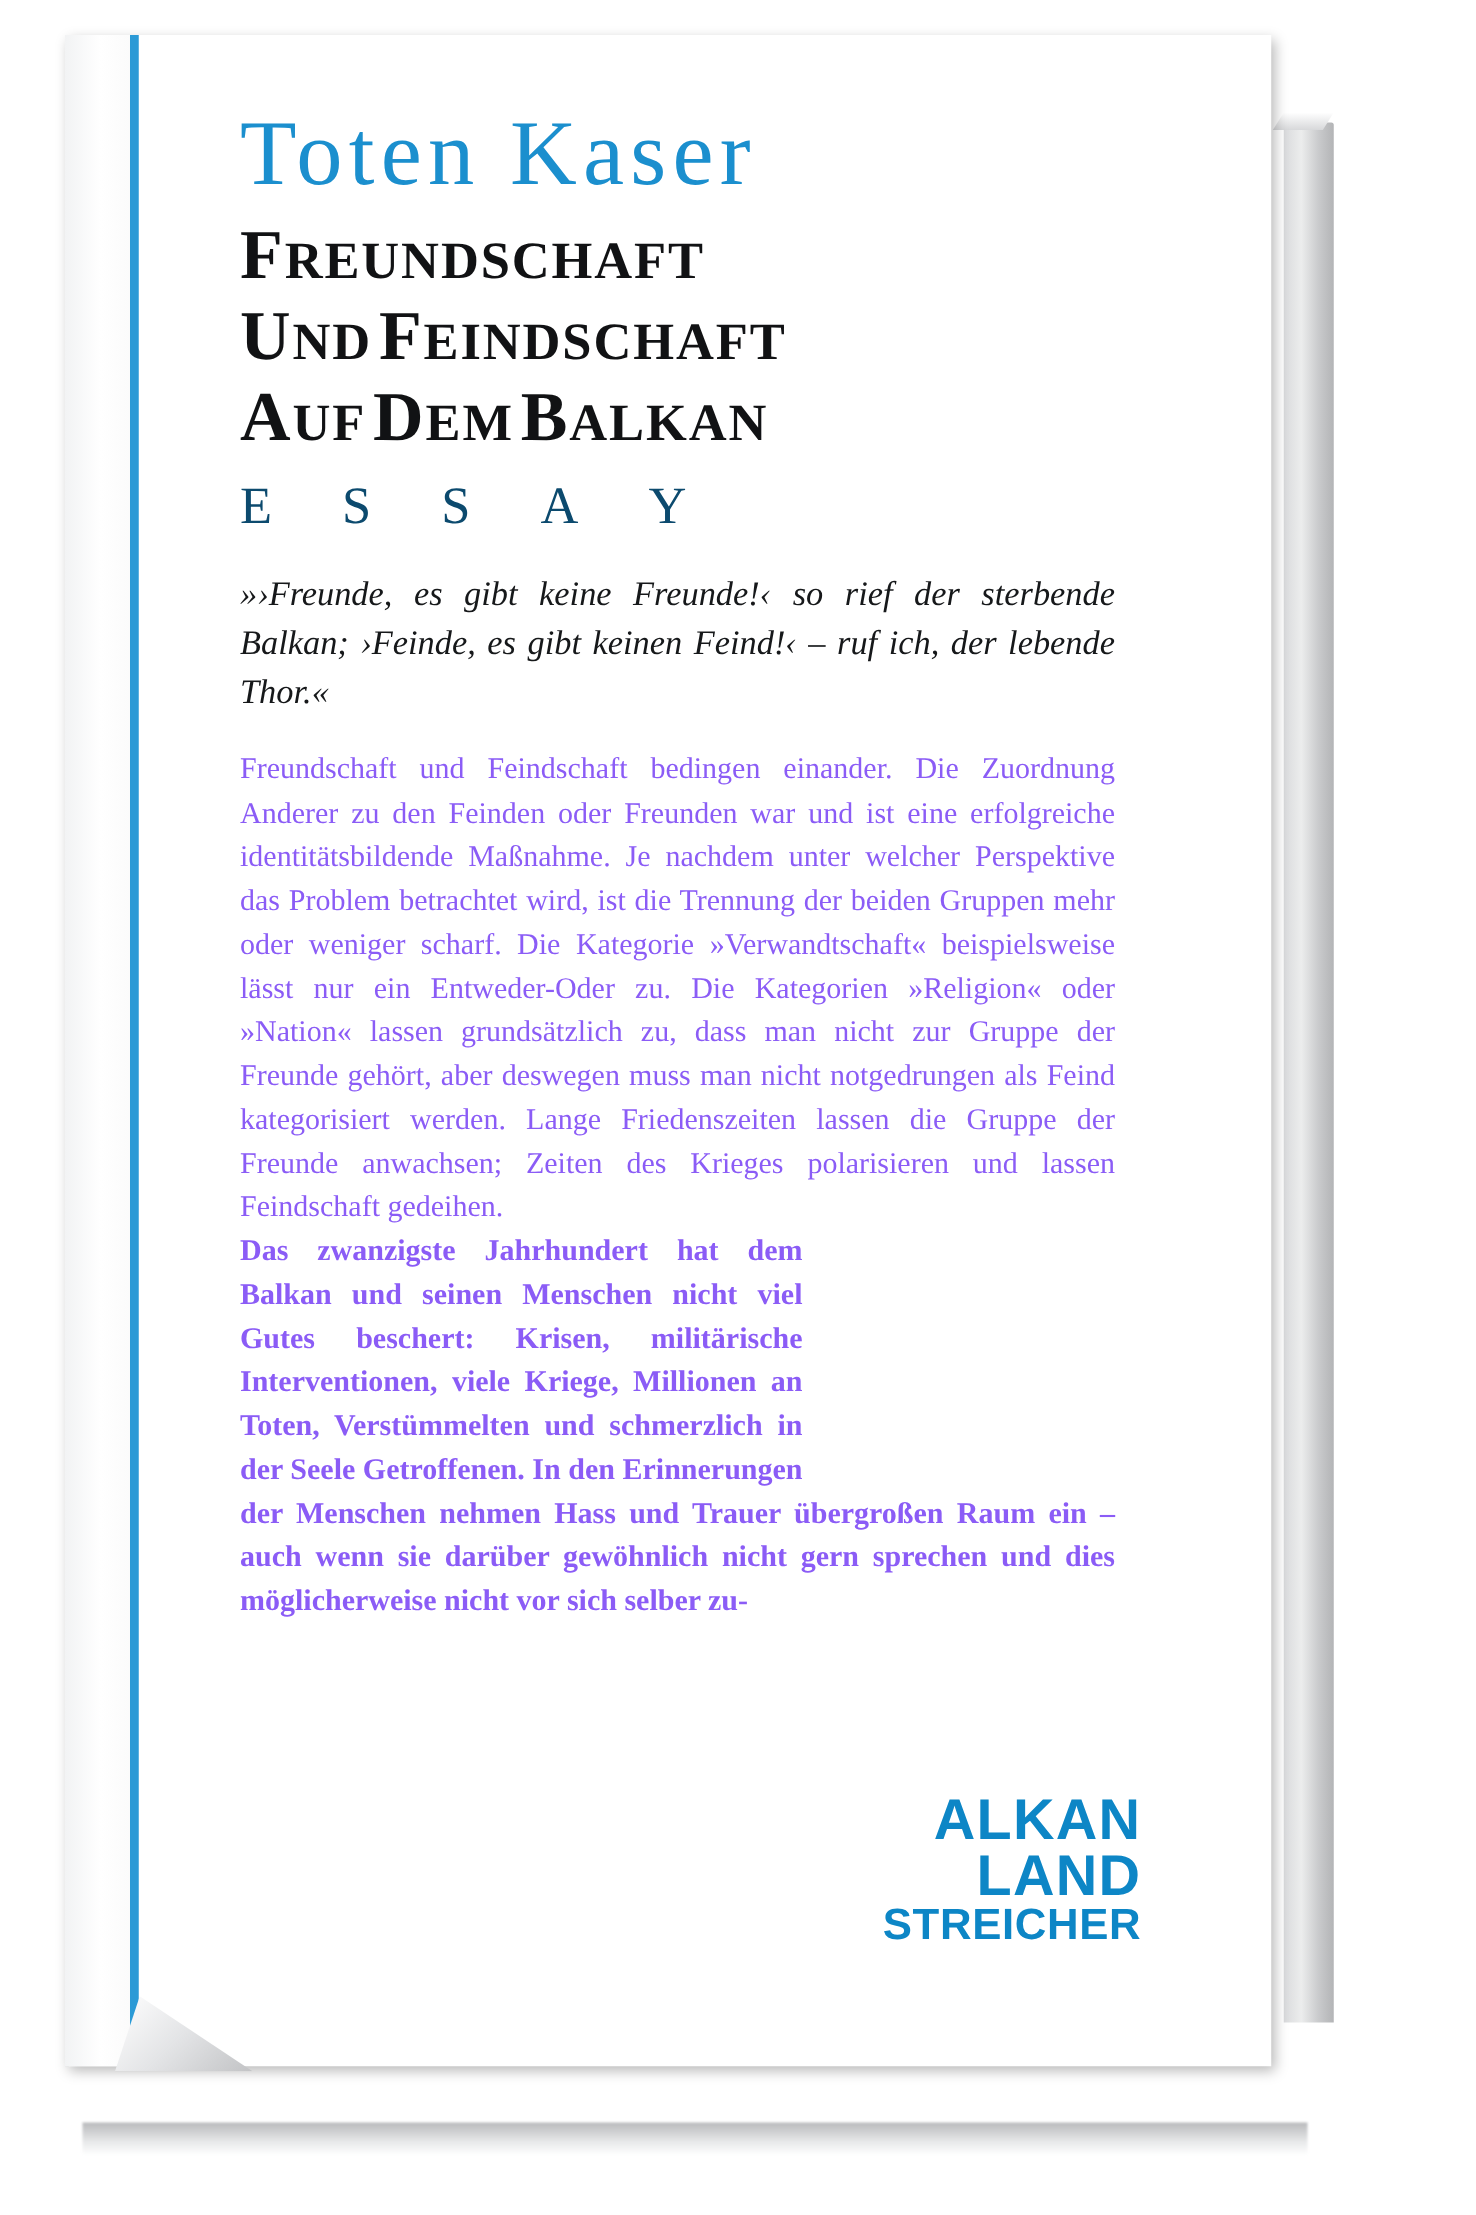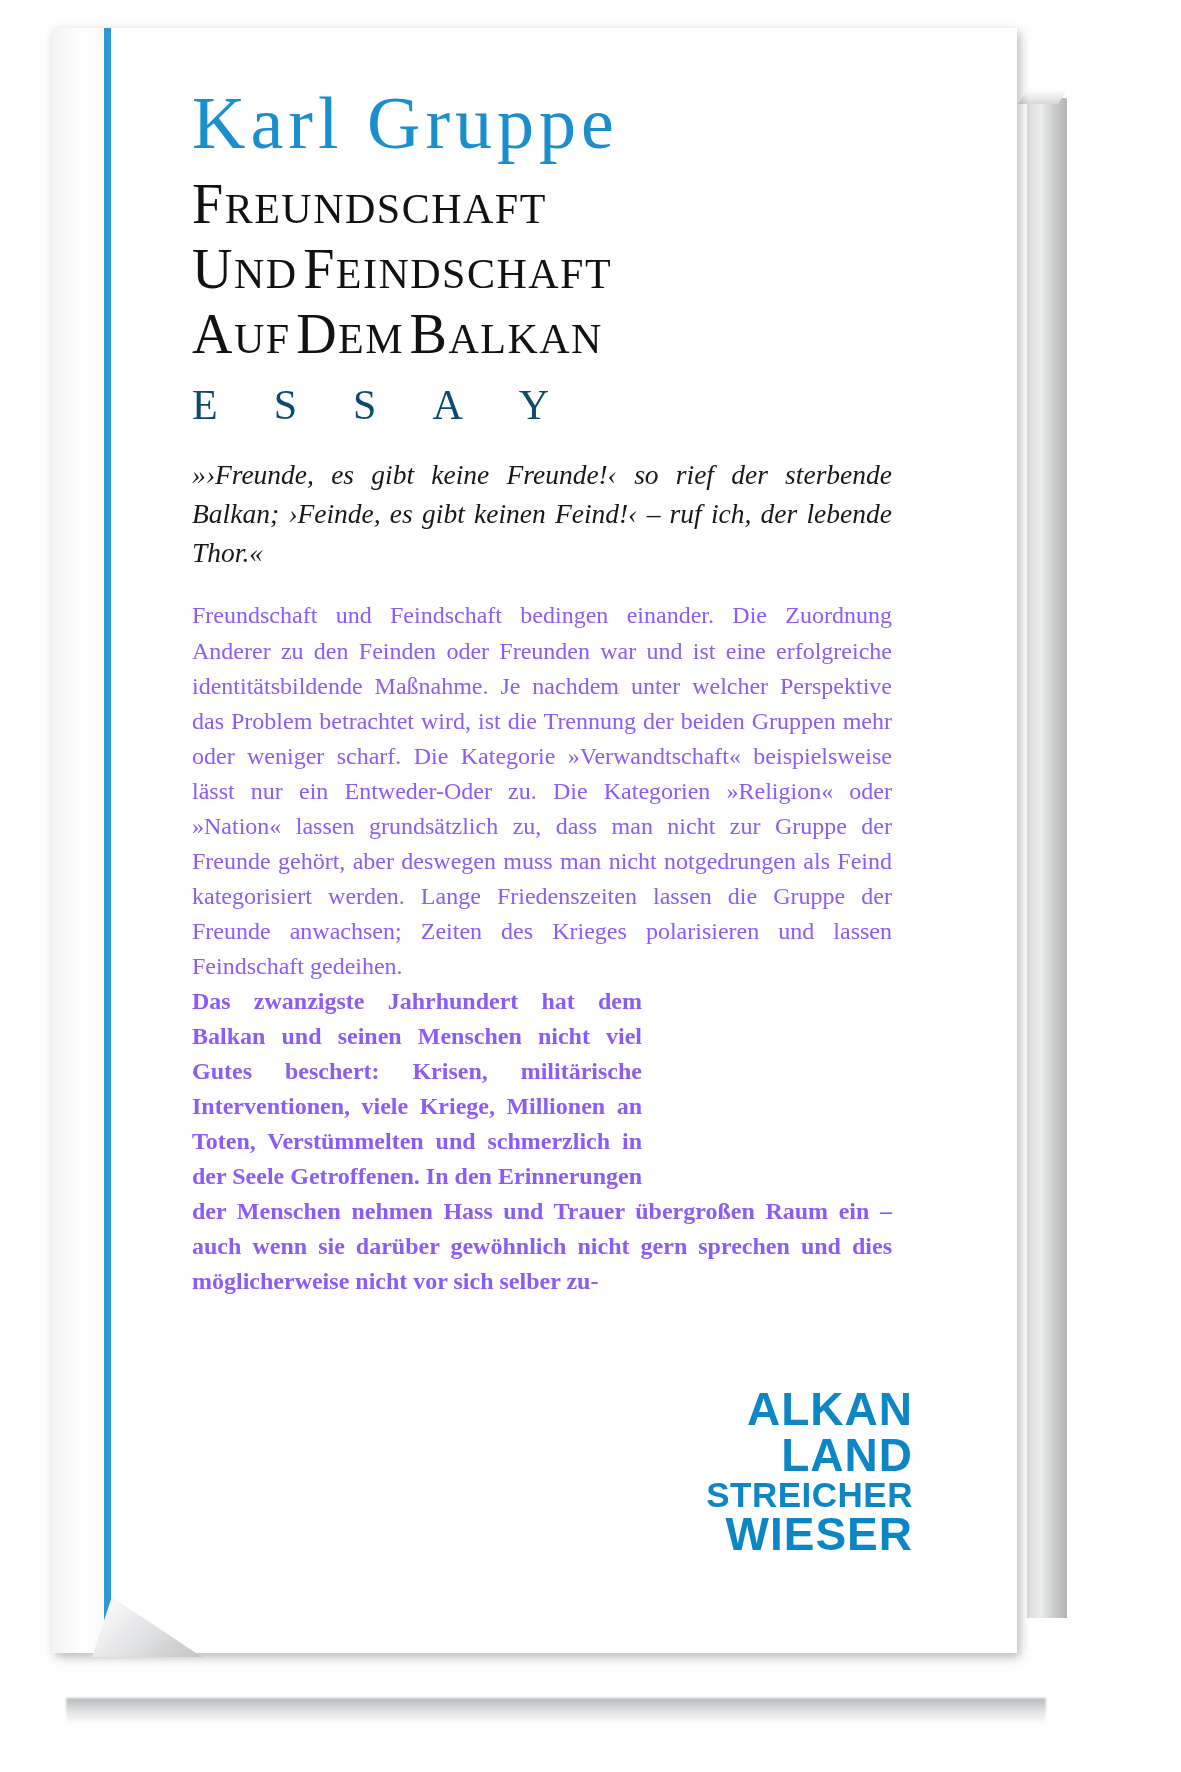--- a/index.html
+++ b/index.html
@@ -121,21 +121,21 @@
     font-family: "Liberation Serif", serif;
     font-size: 74px;
     line-height: 1.0;
     letter-spacing: 5px;
     white-space: nowrap;
   }
 
   .title-line {
     color: #111214;
     font-family: "Liberation Serif", serif;
-    font-weight: normal;
+    font-weight: bold;
     line-height: 1.02;
     letter-spacing: 1.5px;
     white-space: nowrap;
   }
   .title-line .big { font-size: 56px; }
   .title-line .small { font-size: 42px; }
   #title-1 { margin-top: 16px; }
   #title-2 { margin-top: 8px; }
   #title-3 { margin-top: 8px; }
 
@@ -206,21 +206,21 @@
 
   <div id="front-face">
 
     <div class="spine-edge"></div>
     <div class="spine-band"></div>
     <div class="spine-rule"></div>
     <div class="dog-ear"></div>
 
     <div class="content">
 
-      <div class="author">Karl Gruppe</div>
+      <div class="author">Toten Kaser</div>
 
       <div class="title-line" id="title-1"><span class="big">F</span><span class="small">REUNDSCHAFT</span></div>
       <div class="title-line" id="title-2"><span class="big">U</span><span class="small">ND</span> <span class="big">F</span><span class="small">EINDSCHAFT</span></div>
       <div class="title-line" id="title-3"><span class="big">A</span><span class="small">UF</span> <span class="big">D</span><span class="small">EM</span> <span class="big">B</span><span class="small">ALKAN</span></div>
 
       <div class="essay"><span>E</span><span>S</span><span>S</span><span>A</span><span style="letter-spacing: 0px;">Y</span></div>
 
       <div class="quote">»›Freunde, es gibt keine Freunde!‹ so rief der sterbende Balkan; ›Feinde, es gibt keinen Feind!‹ – ruf ich, der lebende Thor.«</div>
 
       <div class="body-text">
@@ -231,17 +231,16 @@
         <div class="logo-float"></div>
         <p>Das zwanzigste Jahrhundert hat dem Balkan und seinen Menschen nicht viel Gutes beschert: Krisen, militärische Interventionen, viele Kriege, Millionen an Toten, Verstümmelten und schmerzlich in der Seele Getroffenen. In den Erinnerungen der Menschen nehmen Hass und Trauer übergroßen Raum ein – auch wenn sie darüber gewöhnlich nicht gern sprechen und dies möglicherweise nicht vor sich selber zu-</p>
       </div>
 
     </div>
 
     <div class="publisher-logo">
       <div class="l1">ALKAN</div>
       <div class="l2">LAND</div>
       <div class="l3">STREICHER</div>
-      <div class="l4">WIESER</div>
     </div>
 
   </div>
 </div>
 
 </body></html>

